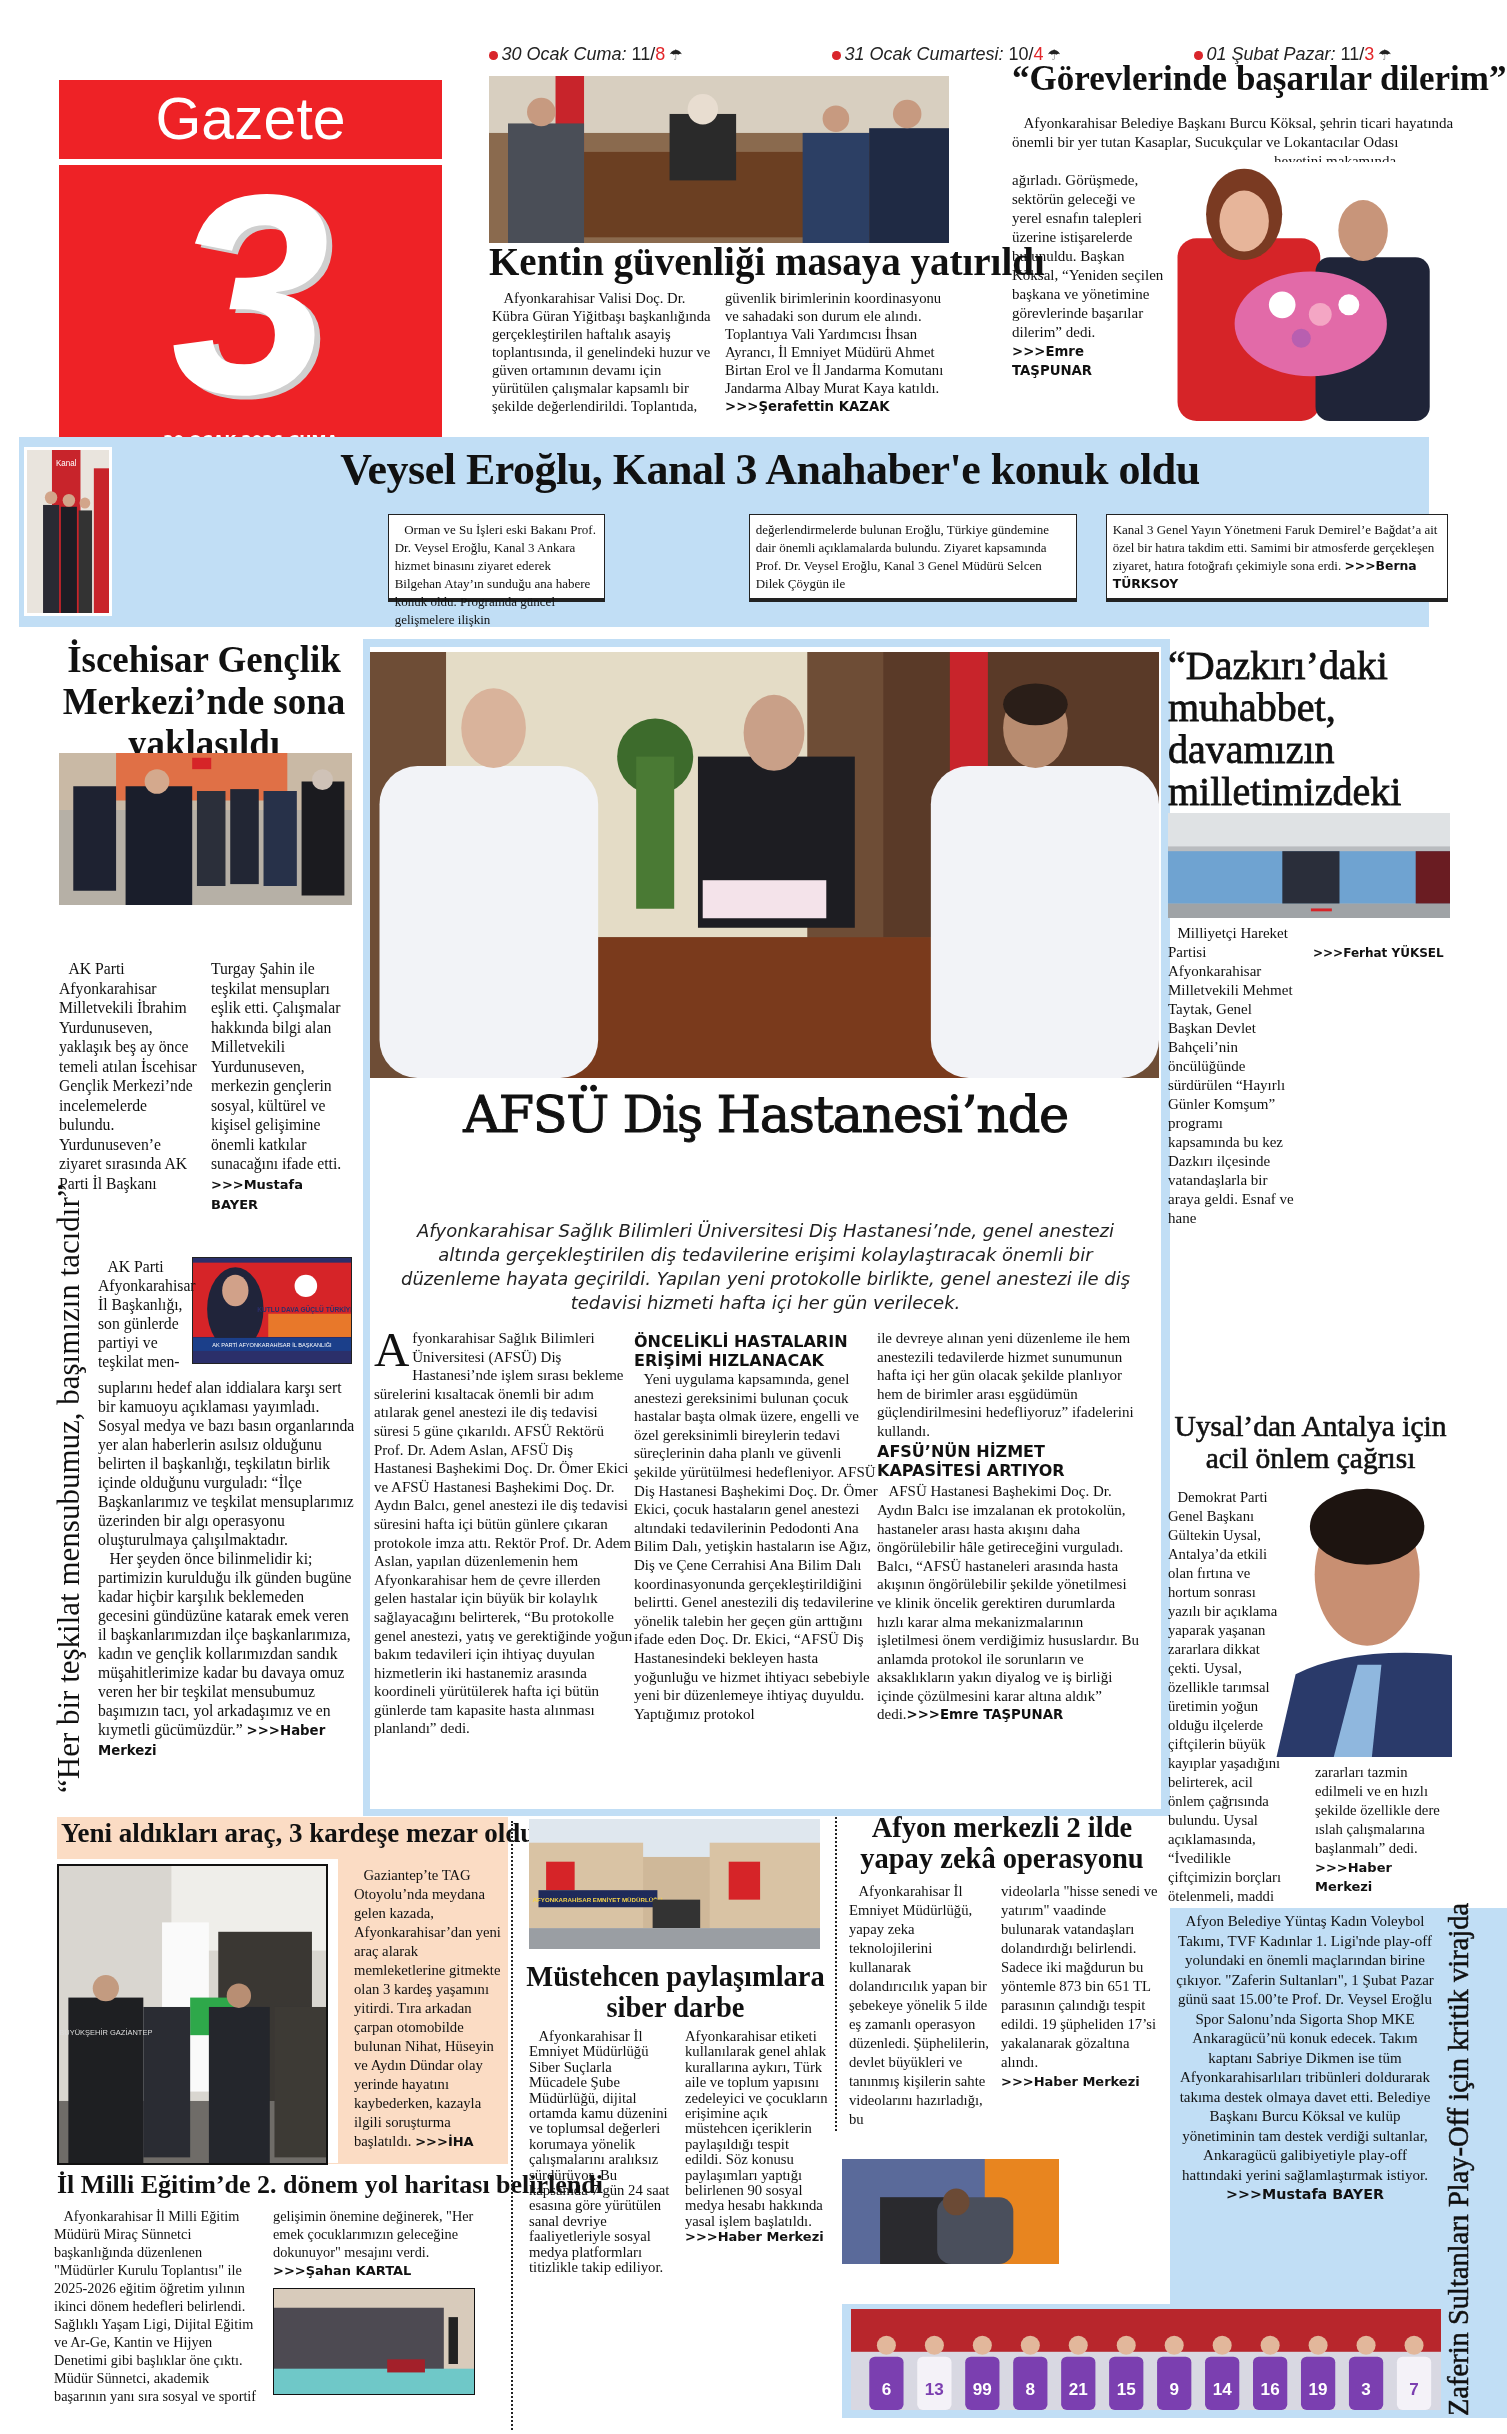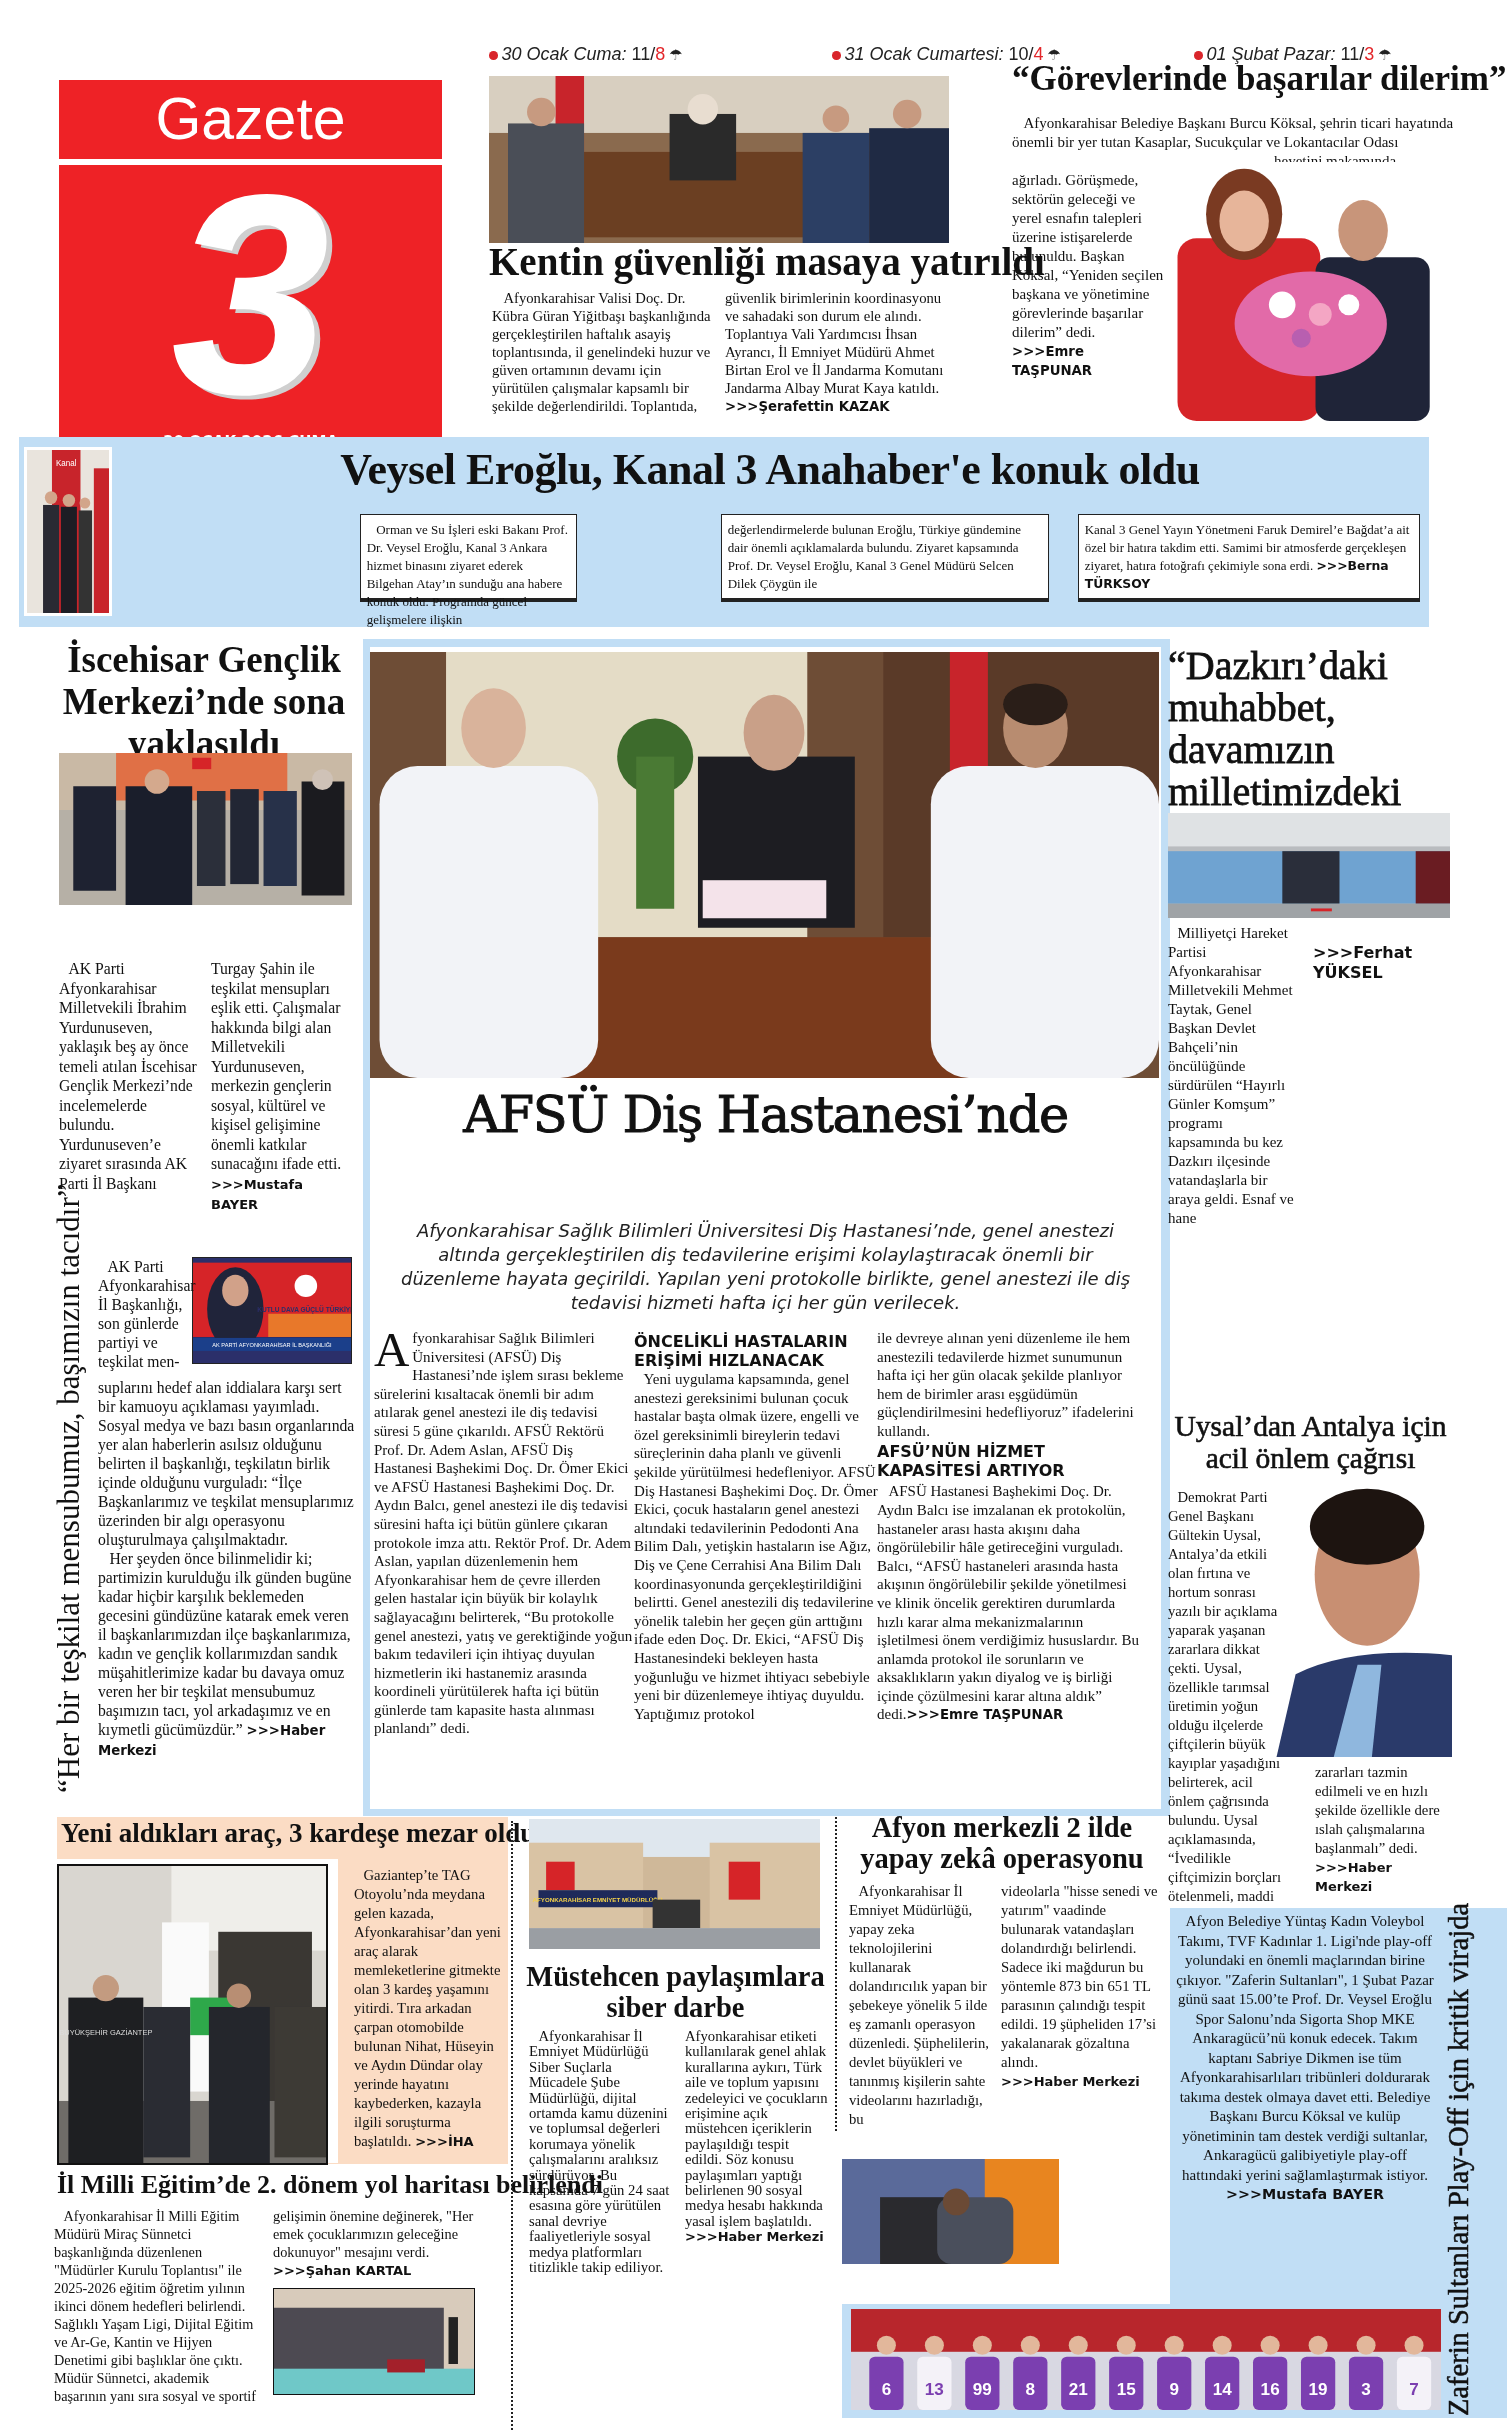--- a/index.html
+++ b/index.html
@@ -23,21 +23,21 @@
   
   .weather { top: 44px; font-family: Liberation Sans, sans-serif; font-size: 18px; font-style: italic; color: #222; white-space: nowrap; }
   .weather .dot { display: inline-block; width: 8.6px; height: 8.6px; border-radius: 50%; background: #d9252b; margin-right: 3.8px; vertical-align: middle; }
   .weather .lo { color: #e3262a; font-style: normal; }
   .weather .hi { font-style: normal; }
   .weather .icon { font-style: normal; font-size: 15px; margin-left: 3.8px; }
 
   .headline { font-weight: bold; color: #111; line-height: 1.05; }
 
   .blue-panel { background: #c1def5; }
-  .box { background: #fff; border: 1px solid #222; box-shadow: 0 -2.9px 0 #222 inset; }
+  .box { background: #fff; border: 1px solid #222; box-shadow: 0 -2.9px 0 #222 inset; margin-left: 28px; }
   .dotted-v { border-left: 2.9px dotted #222; }
 </style>
 </head>
 <body>
 
 <div class="abs masthead">
   <div class="mh-top">Gazete</div>
   <div class="mh-main">
     <div class="mh-three">3</div>
     <div class="mh-date">30 OCAK 2026 CUMA</div>
@@ -211,21 +211,21 @@
     <rect x="0" y="40" width="296" height="55" fill="#6fa3d1"></rect>
     <rect x="120" y="40" width="60" height="55" fill="#2a2e3a"></rect>
     <rect x="260" y="40" width="36" height="55" fill="#6a1c22"></rect>
     <rect x="0" y="95" width="296" height="15" fill="#9fa3a6"></rect>
     <rect x="150" y="100" width="22" height="3" fill="#d62428"></rect>
   </svg>
 </div>
 <div class="abs body-text" style="left:1168px;top:924px;width:128px;font-size:15px;line-height:19px;text-indent:9.5px;">Milliyetçi Hareket Partisi Afyonkarahisar Milletvekili Mehmet Taytak, Genel Başkan Devlet Bahçeli’nin öncülüğünde sürdürülen “Hayırlı Günler Komşum” programı kapsamında bu kez Dazkırı ilçesinde vatandaşlarla bir araya geldi. Esnaf ve hane</div>
 <div class="abs body-text" style="left:1313px;top:924px;width:138px;font-size:15px;line-height:19px;">
   <br>
-  <span class="byline" style="font-size:16px;">&gt;&gt;&gt;Ferhat YÜKSEL</span>
+  <span class="byline" style="font-size:12px;">&gt;&gt;&gt;Ferhat YÜKSEL</span>
 </div>
 
 <div class="abs headline serif" style="left:1168px;top:1410px;width:285px;text-align:center;font-size:29.5px;line-height:32px;font-weight:normal;-webkit-text-stroke:0.6px #111;">Uysal’dan Antalya için acil önlem çağrısı</div>
 <div class="photo" style="left:1267px;top:1484px;width:185px;height:273px;">
   <svg viewBox="0 0 194 287" preserveAspectRatio="none">
     <rect width="194" height="287" fill="#fff"></rect>
     <path d="M10 287 L30 200 Q90 170 194 180 L194 287 Z" fill="#2a3a6a"></path>
     <path d="M70 287 L95 190 L120 190 L110 287 Z" fill="#8fb7de"></path>
     <ellipse cx="105" cy="95" rx="55" ry="75" fill="#c88f72"></ellipse>
     <ellipse cx="105" cy="45" rx="60" ry="40" fill="#1d1410"></ellipse>

